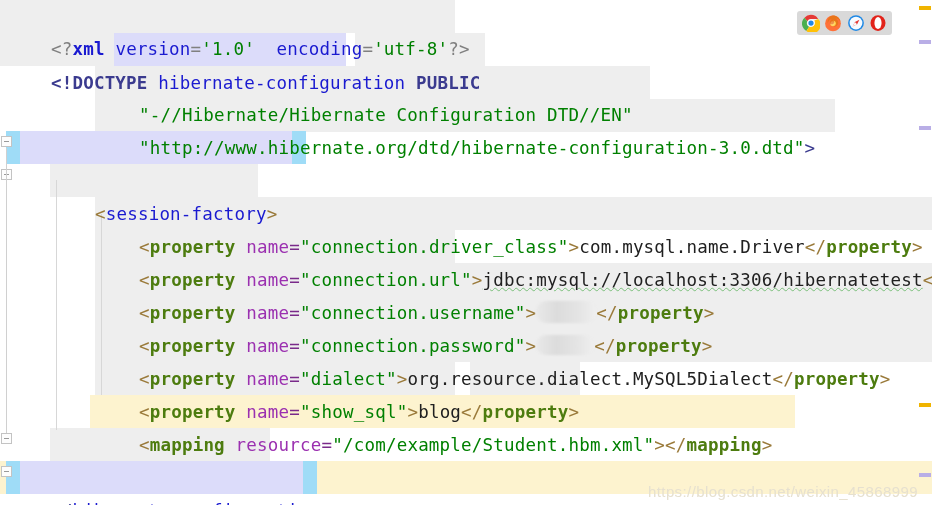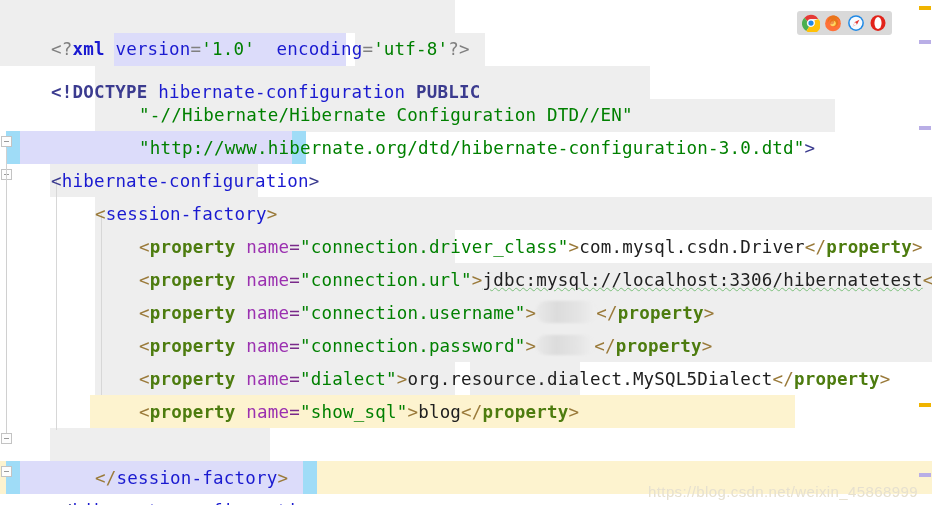--- a/index.html
+++ b/index.html
@@ -205,42 +205,39 @@
     <div class="fold-marker" style="top:169px;"></div>
     <div class="fold-line" style="top:148px; height:290px;"></div>
     <div class="fold-marker" style="top:433px;"></div>
     <div class="fold-marker" style="top:466px;"></div>
   </div>
 
   <div class="line" style="top:0px; left:8px;">
     <span class="t-punct">&lt;?</span><span class="t-kw">xml</span><span class="t-text"> </span><span class="t-tagn">version</span><span class="t-punct">=</span><span class="t-str">'1.0'</span><span class="t-text">  </span><span class="t-tagn">encoding</span><span class="t-punct">=</span><span class="t-str">'utf-8'</span><span class="t-punct">?&gt;</span>
   </div>
 
-  <div class="line" style="top:43px; left:8px;">
+  <div class="line" style="top:34px; left:8px;">
     <span class="t-dtd">&lt;!DOCTYPE</span><span> </span><span class="t-tagn">hibernate-configuration</span><span> </span><span class="t-dtd">PUBLIC</span>
   </div>
 
   <div class="line" style="top:66px; left:96px;">
     <span class="t-str">"-//Hibernate/Hibernate Configuration DTD//EN"</span>
   </div>
 
   <div class="line" style="top:99px; left:96px;">
     <span class="t-str">"http://www.hibernate.org/dtd/hibernate-configuration-3.0.dtd"</span><span class="t-bracket">&gt;</span>
   </div>
 
-  <div class="line" style="top:132px; left:8px;">
-    <span class="t-bracket">&lt;</span><span class="t-tagn">hibernate-configuration</span><span class="t-bracket">&gt;</span>
-  </div>
 
   <div class="line" style="top:165px; left:52px;">
     <span class="t-angle">&lt;</span><span class="t-tagn">session-factory</span><span class="t-angle">&gt;</span>
   </div>
 
   <div class="line" style="top:198px; left:96px;">
-    <span class="t-angle">&lt;</span><span class="t-tag">property</span><span> </span><span class="t-attr">name</span><span class="t-eq">=</span><span class="t-str">"connection.driver_class"</span><span class="t-angle">&gt;</span><span class="t-text">com.mysql.csdn.Driver</span><span class="t-angle">&lt;/</span><span class="t-tag">property</span><span class="t-angle">&gt;</span>
+    <span class="t-angle">&lt;</span><span class="t-tag">property</span><span> </span><span class="t-attr">name</span><span class="t-eq">=</span><span class="t-str">"connection.driver_class"</span><span class="t-angle">&gt;</span><span class="t-text">com.mysql.name.Driver</span><span class="t-angle">&lt;/</span><span class="t-tag">property</span><span class="t-angle">&gt;</span>
   </div>
 
   <div class="line" style="top:231px; left:96px;">
     <span class="t-angle">&lt;</span><span class="t-tag">property</span><span> </span><span class="t-attr">name</span><span class="t-eq">=</span><span class="t-str">"connection.url"</span><span class="t-angle">&gt;</span><span class="t-text wavy">jdbc:mysql://localhost:3306/hibernatetest</span><span class="t-angle">&lt;</span>
   </div>
 
   <div class="line" style="top:264px; left:96px;">
     <span class="t-angle">&lt;</span><span class="t-tag">property</span><span> </span><span class="t-attr">name</span><span class="t-eq">=</span><span class="t-str">"connection.username"</span><span class="t-angle">&gt;</span><span class="redact" style="width:60px;height:22px;"></span><span class="t-angle">&lt;/</span><span class="t-tag">property</span><span class="t-angle">&gt;</span>
   </div>
 
@@ -249,24 +246,24 @@
   </div>
 
   <div class="line" style="top:330px; left:96px;">
     <span class="t-angle">&lt;</span><span class="t-tag">property</span><span> </span><span class="t-attr">name</span><span class="t-eq">=</span><span class="t-str">"dialect"</span><span class="t-angle">&gt;</span><span class="t-text">org.resource.dialect.MySQL5Dialect</span><span class="t-angle">&lt;/</span><span class="t-tag">property</span><span class="t-angle">&gt;</span>
   </div>
 
   <div class="line" style="top:363px; left:96px;">
     <span class="t-angle">&lt;</span><span class="t-tag">property</span><span> </span><span class="t-attr">name</span><span class="t-eq">=</span><span class="t-str">"show_sql"</span><span class="t-angle">&gt;</span><span class="t-text">blog</span><span class="t-angle">&lt;/</span><span class="t-tag">property</span><span class="t-angle">&gt;</span>
   </div>
 
-
-  <div class="line" style="top:429px; left:52px;">
-    <span class="t-angle">&lt;/</span><span class="t-tagn">session-factory</span><span class="t-angle">&gt;</span>
-  </div>
+  <div class="line" style="top:396px; left:96px;">
+    <span class="t-angle">&lt;</span><span class="t-tag">mapping</span><span> </span><span class="t-attr">resource</span><span class="t-eq">=</span><span class="t-str">"/com/example/Student.hbm.xml"</span><span class="t-angle">&gt;</span><span class="t-angle">&lt;/</span><span class="t-tag">mapping</span><span class="t-angle">&gt;</span>
+  </div>
+
 
   <div class="line" style="top:462px; left:8px;">
     <span class="t-bracket">&lt;/</span><span class="t-tagn">hibernate-configuration</span><span class="t-bracket">&gt;</span>
   </div>
 
   <div class="browser-bar">
     <span title="Chrome">
       <svg width="18" height="18" viewBox="0 0 48 48">
         <circle cx="24" cy="24" r="22" fill="#f1f1f1"></circle>
         <path d="M24 2a22 22 0 0 1 19.1 11H24a11 11 0 0 0-9.9 6.3L6.5 9.8A22 22 0 0 1 24 2z" fill="#e53935"></path>

